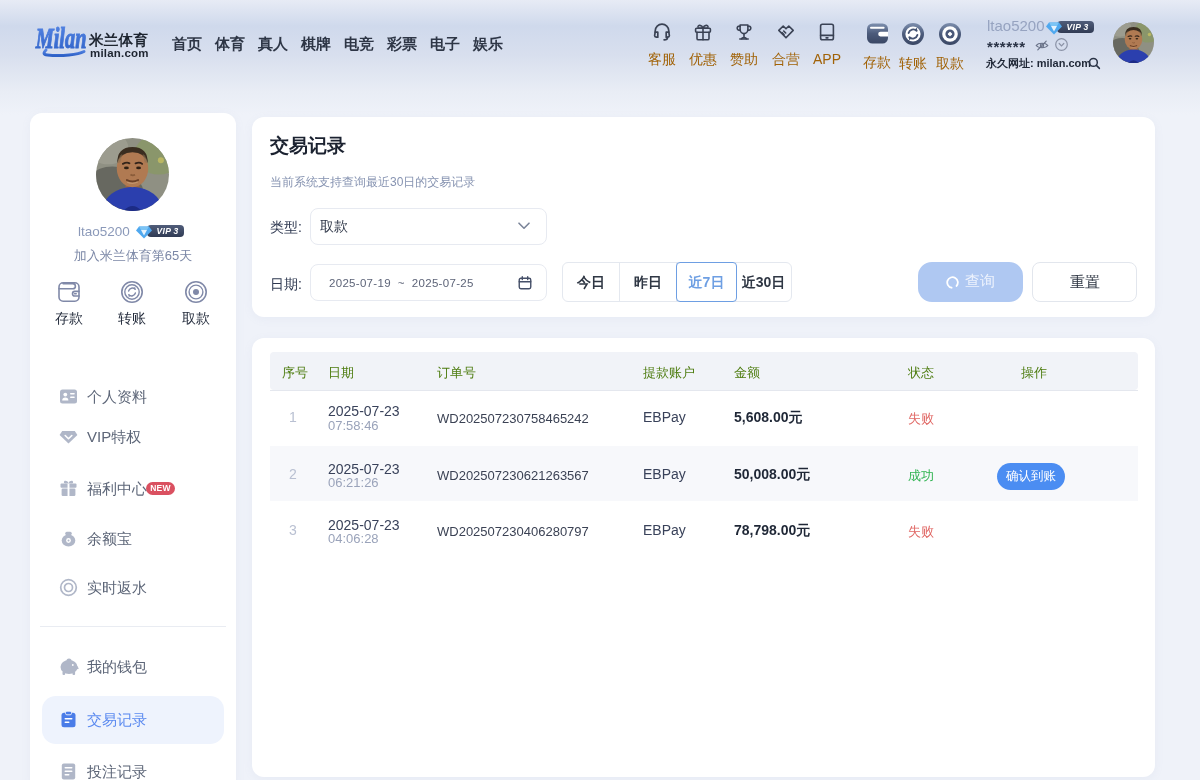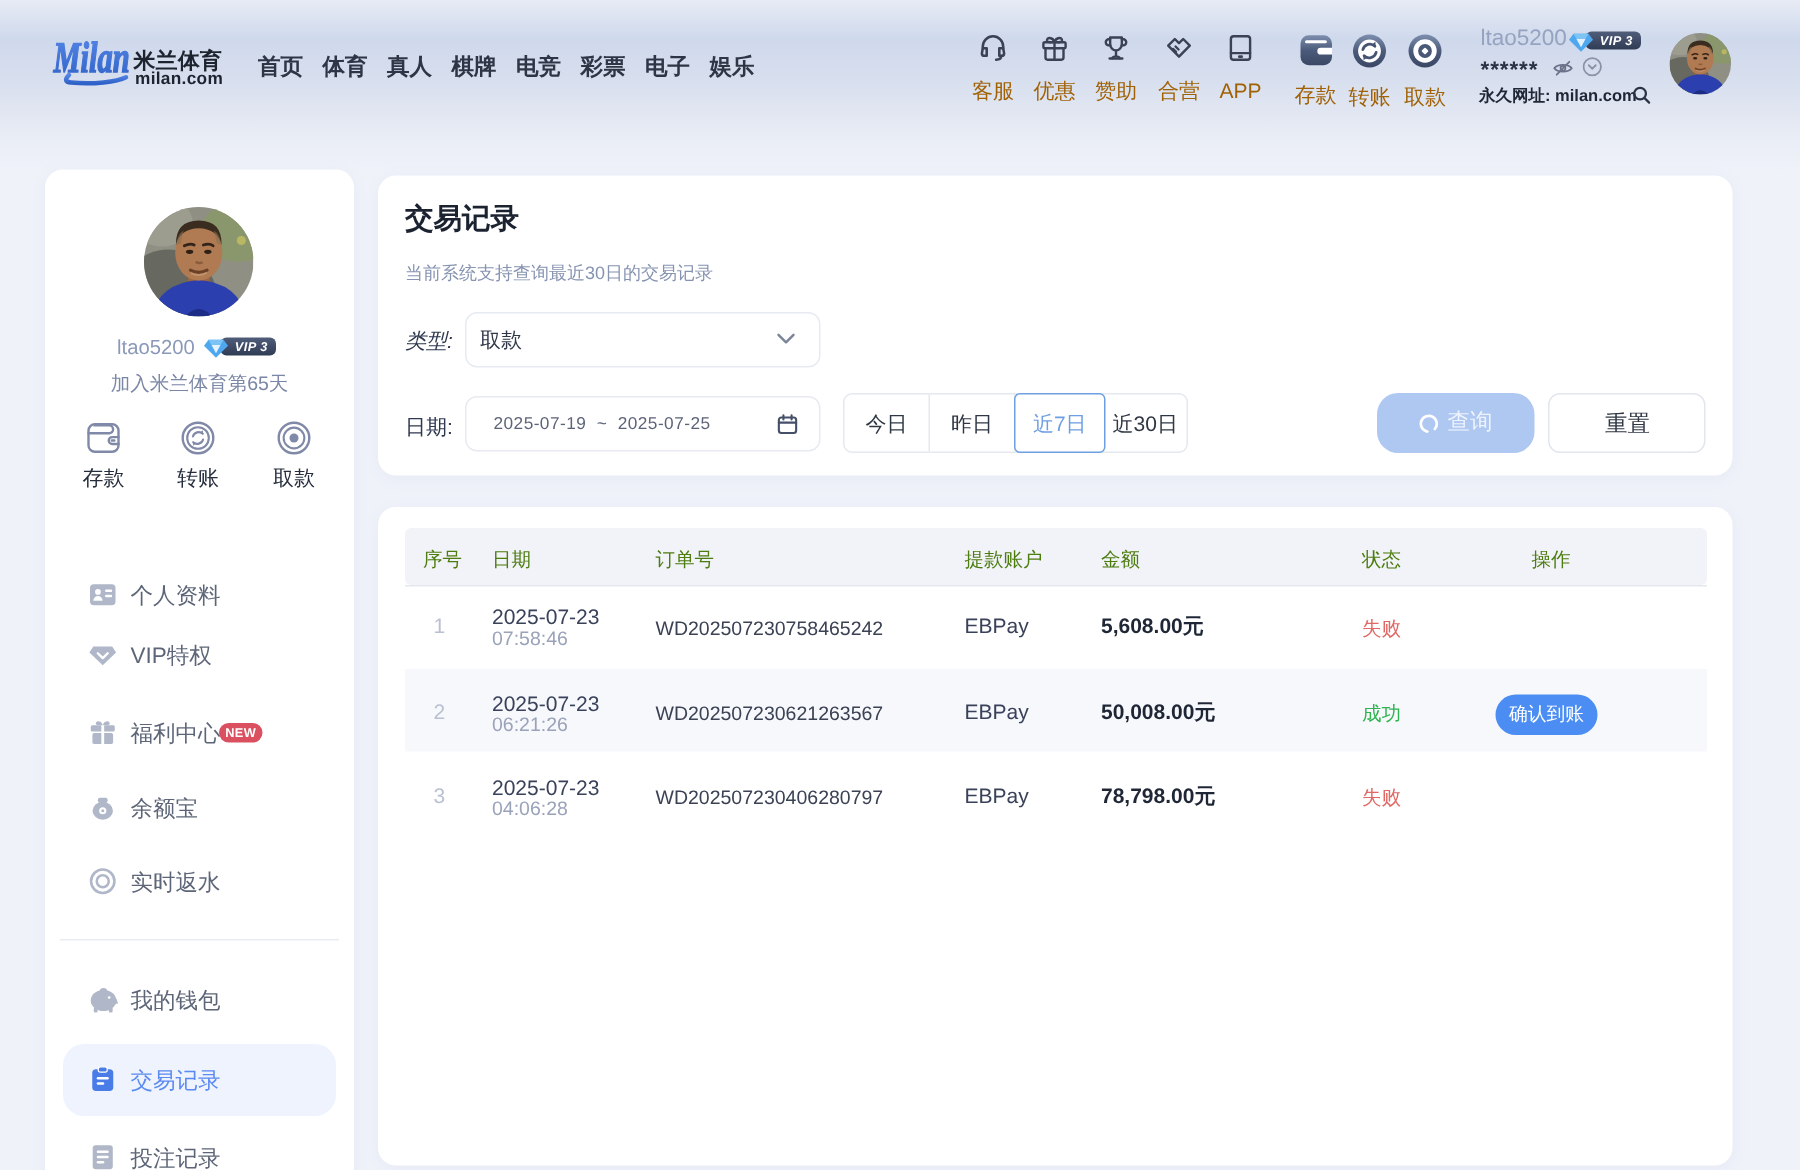--- a/index.html
+++ b/index.html
@@ -335,37 +335,37 @@
       <rect x="5.5" y="5" width="8" height="1.6" rx="0.8" fill="#fff"></rect>
       <rect x="5.5" y="8.5" width="8" height="1.6" rx="0.8" fill="#fff"></rect>
       <rect x="5.5" y="12" width="5" height="1.6" rx="0.8" fill="#fff"></rect>
     </svg>
     <span class="mt">投注记录</span>
   </div>
 </div>
 <div class="card1" id="card1">
   <div class="abs" style="left:18px;top:16px;font-size:19px;font-weight:800;color:#1b2230;">交易记录</div>
   <div class="abs" style="left:18px;top:57px;font-size:12px;color:#8693b1;">当前系统支持查询最近30日的交易记录</div>
-  <div class="f-label" style="top:102px;font-style:italic;">类型:</div>
+  <div class="f-label" style="top:102px;">类型:</div>
   <div class="f-box" style="top:91px;">
     <span style="position:absolute;left:9px;top:9px;">取款</span>
     <svg style="position:absolute;right:16px;top:13px;" width="12" height="8" viewBox="0 0 12 8" fill="none" stroke="#7b8599" stroke-width="1.6" stroke-linecap="round" stroke-linejoin="round">
         <path d="M1 1.2 l5 5 5 -5"></path>
       </svg>
   </div>
   <div class="f-label" style="top:159px;">日期:</div>
   <div class="f-box" style="top:147px;">
     <span style="position:absolute;left:18px;top:11.5px;font-size:11.5px;letter-spacing:0.3px;color:#5d6478;">2025-07-19&nbsp; ~ &nbsp;2025-07-25</span>
     <svg style="position:absolute;right:14px;top:11px;" width="14" height="14" viewBox="0 0 17 17" fill="none" stroke="#454f68" stroke-width="1.7" stroke-linecap="round">
       <rect x="1.5" y="2.8" width="14" height="12.6" rx="2"></rect>
       <path d="M1.5 7 h14"></path>
       <path d="M5.2 1 v3.4 M11.8 1 v3.4"></path>
     </svg>
   </div>
-  <div class="seg" style="left:310px;top:145px;">
+  <div class="seg" style="left:310px;top:145px;font-weight:bold;">
     <div style="width:57px;">今日</div>
       <div style="width:57px;">昨日</div>
       <div class="sel" style="width:61px;">近7日</div>
       <div style="width:55px;">近30日</div>
   </div>
   <div class="abs" style="left:666px;top:145px;width:105px;height:40px;background:#afc8f2;border-radius:14px;">
     <svg style="position:absolute;left:28px;top:14px;" width="13" height="13" viewBox="0 0 13 13" fill="none" stroke="#ffffff" stroke-width="1.8">
         <path d="M11.8 6.5 a5.3 5.3 0 1 1 -2.6 -4.6" stroke-linecap="round" transform="rotate(100 6.5 6.5)"></path>
       </svg>
     <span style="position:absolute;left:47px;top:10px;font-size:15px;color:#eef3fd;">查询</span>

